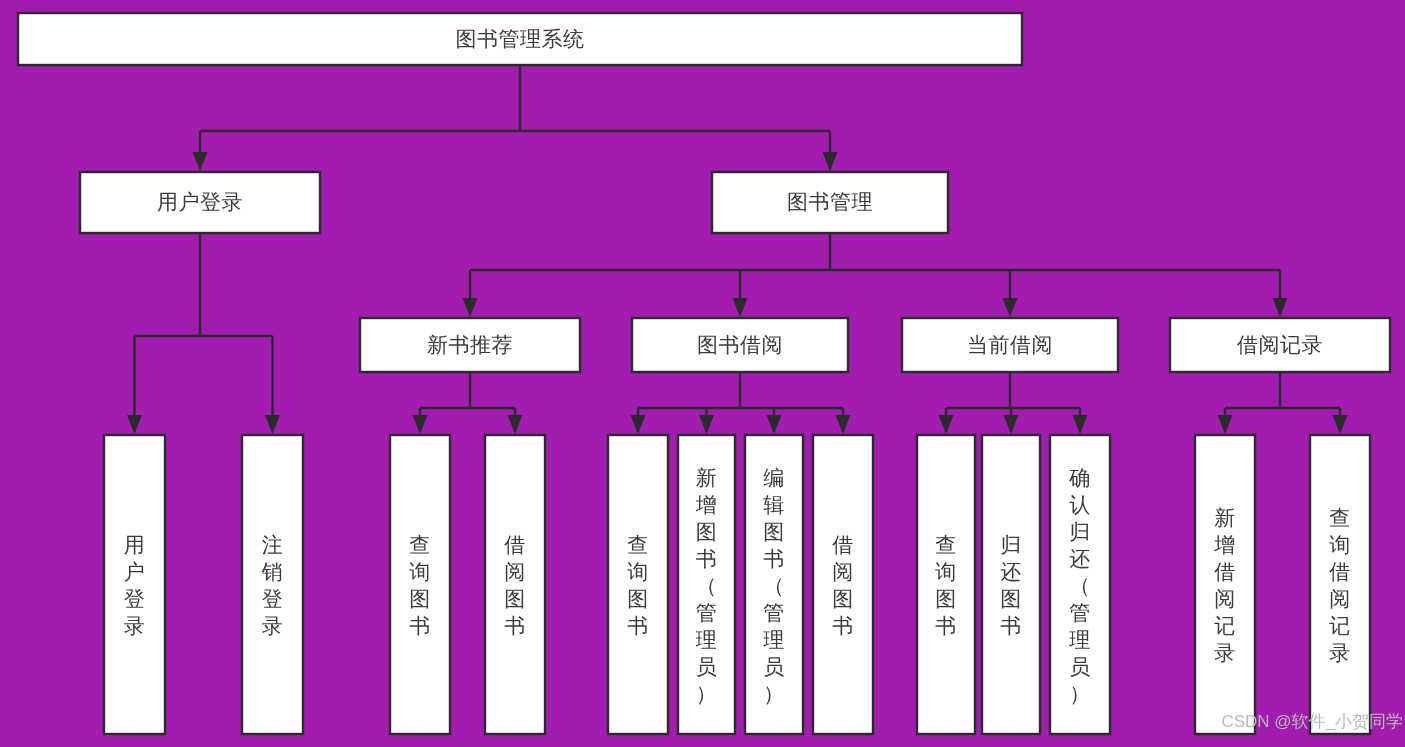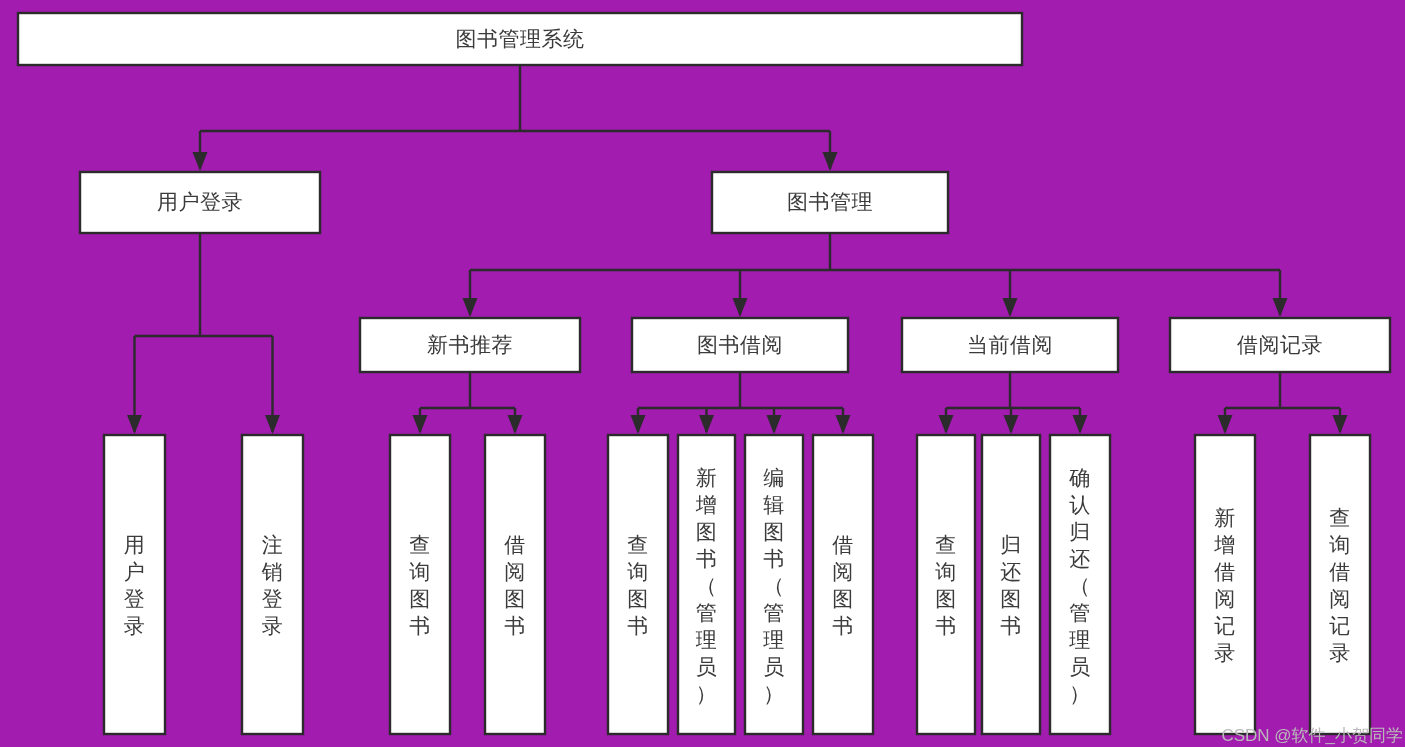--- a/index.html
+++ b/index.html
@@ -52,21 +52,21 @@
     fill: none;
     stroke-linecap: butt;
   }
   .arrow-head {
     fill: #2b2b2b;
     stroke: none;
   }
   .watermark {
     position: absolute;
     right: 8px;
-    bottom: 0;
+    bottom: 14px;
     color: #b9b9b9;
     font-size: 17px;
     font-family: "Liberation Sans", "DejaVu Sans", sans-serif;
     white-space: nowrap;
     pointer-events: none;
     user-select: none;
   }
 </style>
 </head>
 <body>

